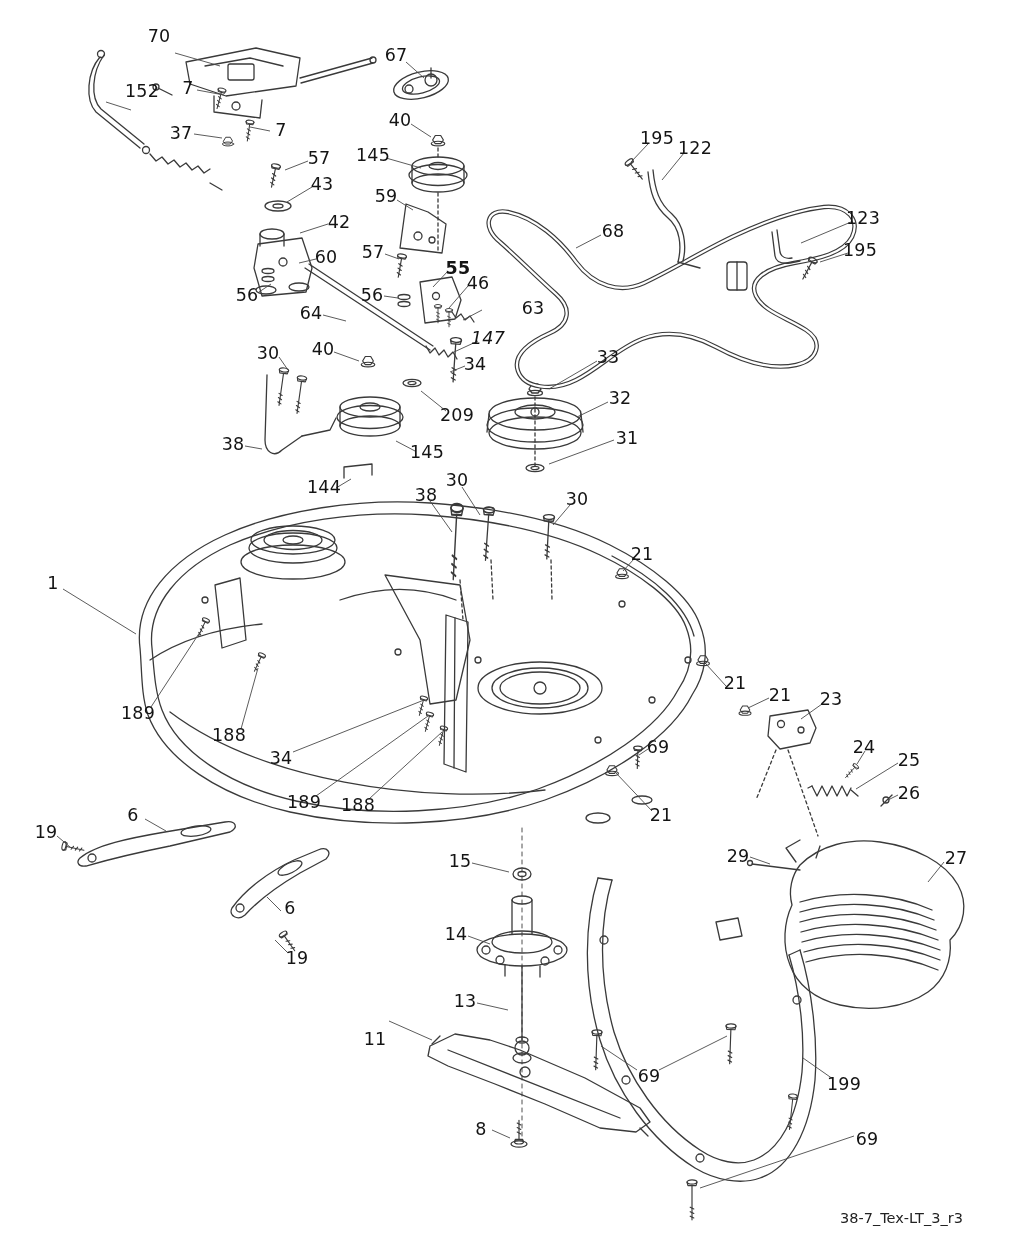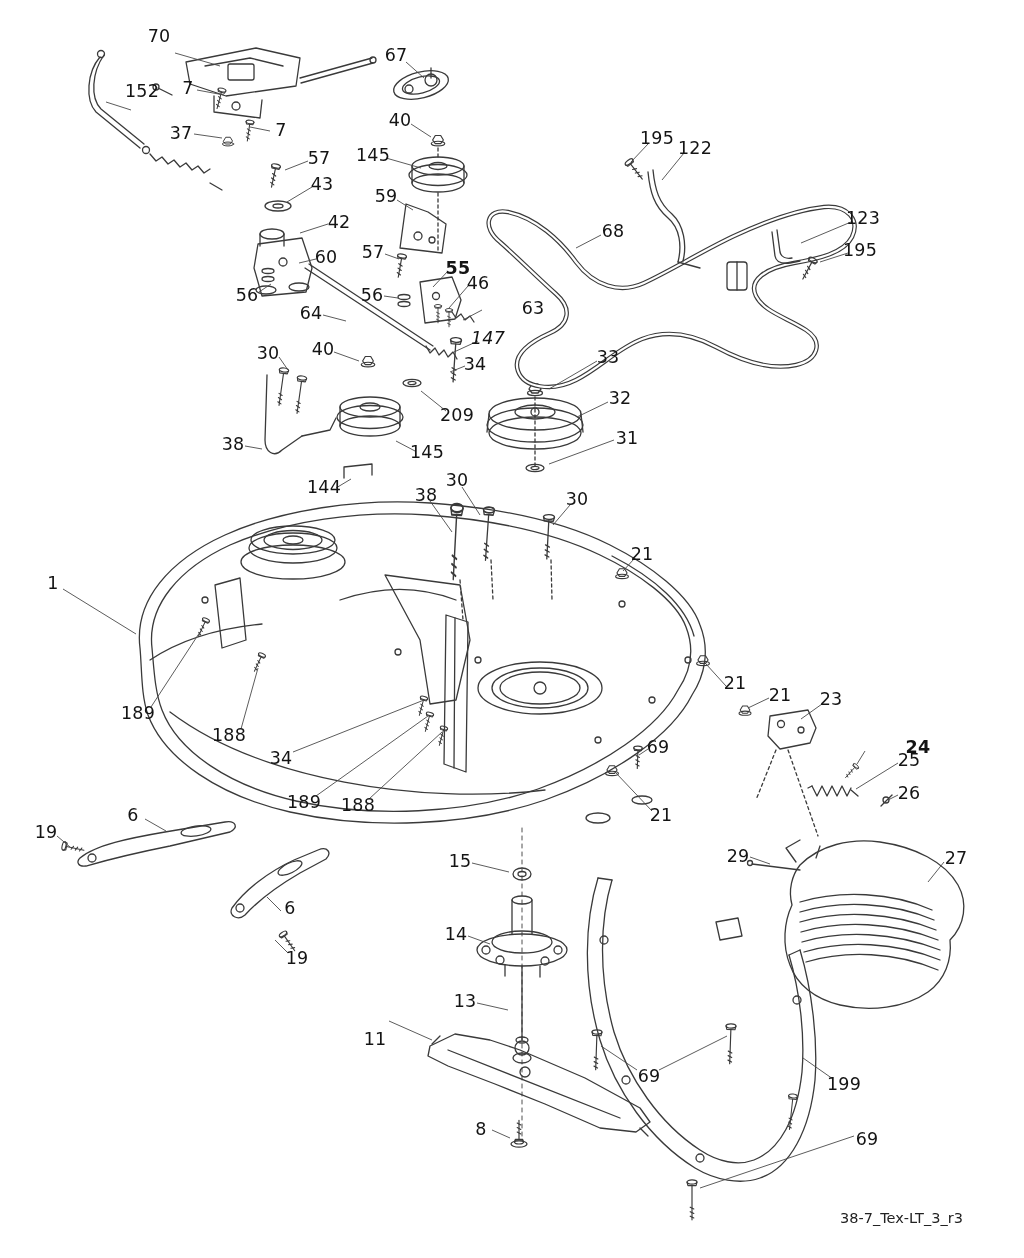--- a/index.html
+++ b/index.html
@@ -450,21 +450,21 @@
       <div class="part-label" style="left: 735px; top: 683px;">21</div>
       <div class="part-label" style="left: 138px; top: 713px;">189</div>
       <div class="part-label" style="left: 229px; top: 735px;">188</div>
       <div class="part-label" style="left: 281px; top: 758px;">34</div>
       <div class="part-label" style="left: 304px; top: 802px;">189</div>
       <div class="part-label" style="left: 358px; top: 805px;">188</div>
       <div class="part-label" style="left: 658px; top: 747px;">69</div>
       <div class="part-label" style="left: 661px; top: 815px;">21</div>
       <div class="part-label" style="left: 780px; top: 695px;">21</div>
       <div class="part-label" style="left: 831px; top: 699px;">23</div>
-      <div class="part-label" style="left: 918px; top: 747px; font-weight: bold;">24</div>
+      <div class="part-label" style="left: 864px; top: 747px;">24</div>
       <div class="part-label" style="left: 909px; top: 760px;">25</div>
       <div class="part-label" style="left: 909px; top: 793px;">26</div>
       <div class="part-label" style="left: 738px; top: 856px;">29</div>
       <div class="part-label" style="left: 956px; top: 858px;">27</div>
       <div class="part-label" style="left: 46px; top: 832px;">19</div>
       <div class="part-label" style="left: 133px; top: 815px;">6</div>
       <div class="part-label" style="left: 290px; top: 908px;">6</div>
       <div class="part-label" style="left: 297px; top: 958px;">19</div>
       <div class="part-label" style="left: 460px; top: 861px;">15</div>
       <div class="part-label" style="left: 456px; top: 934px;">14</div>

